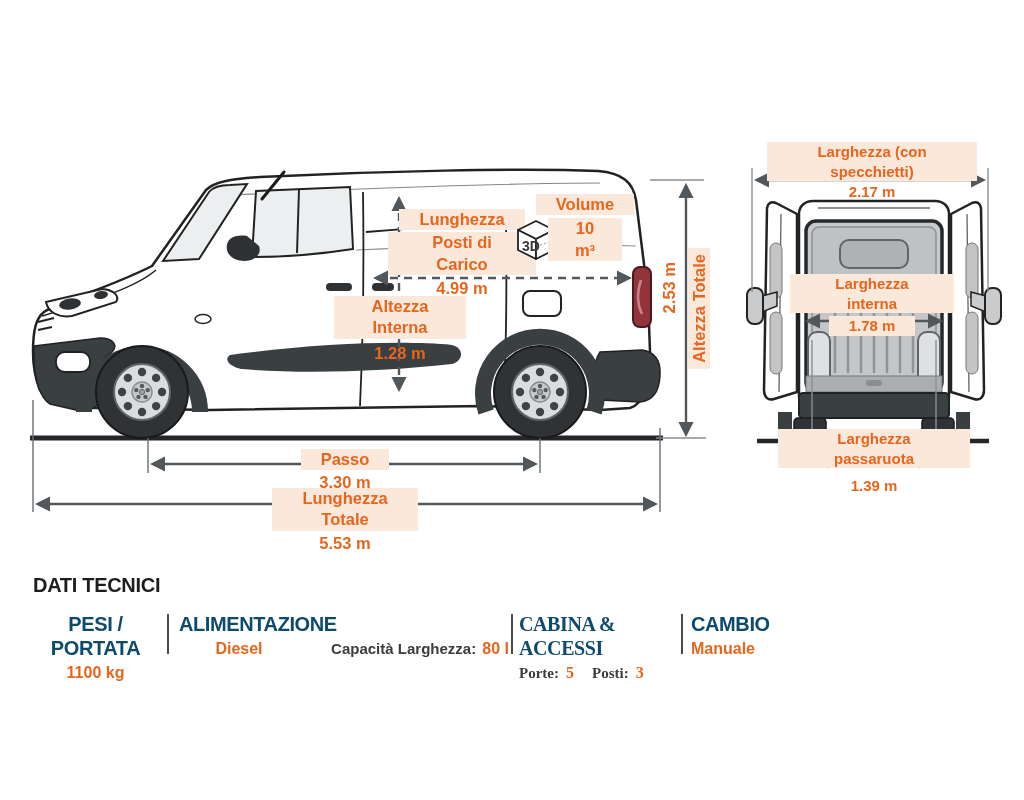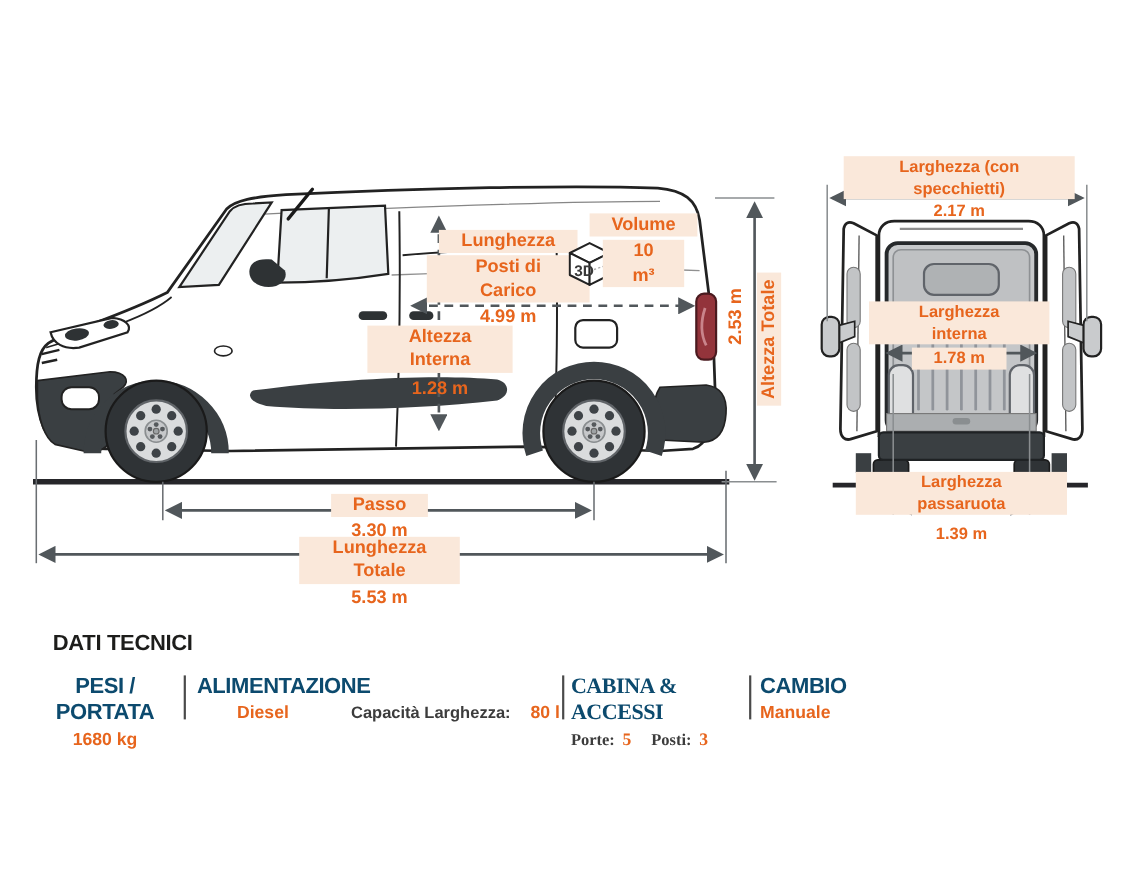--- a/index.html
+++ b/index.html
@@ -10,21 +10,21 @@
        color:#E7651D;font-weight:700;font-size:16.5px;text-align:center;z-index:3;}
   .lbl span{display:block;line-height:1.3;}
   .peach{background:#FAE8DA;padding:0 20px;}
   .val{padding:0 4px;text-align:center;}
   .sm{font-size:15px;}
   .vert{position:absolute;writing-mode:vertical-rl;transform:rotate(180deg);
         color:#E7651D;font-weight:700;font-size:16.5px;z-index:3;line-height:1.1;}
   .vert.peach{padding:6px 2px;}
   .cube{position:absolute;z-index:3;}
   .cube .cube3d-txt{position:absolute;left:6px;top:19px;font-size:14px;font-weight:700;color:#3A3A3A;}
-  .tech-title{position:absolute;left:48px;top:574px;font-size:20px;font-weight:700;
+  .tech-title{position:absolute;left:33px;top:574px;font-size:20px;font-weight:700;
               color:#1D1D1B;letter-spacing:-0.3px;z-index:3;}
   .tcol{position:absolute;top:612px;z-index:3;}
   .thead{font-size:20px;font-weight:700;color:#0c4a6e;letter-spacing:-0.4px;line-height:1.2;}
   .tval{font-size:16px;font-weight:700;color:#E7651D;line-height:1.2;}
   .tlabel{font-size:15px;font-weight:700;color:#3C3C3C;}
   .tdiv{position:absolute;top:614px;width:2px;height:40px;background:#4A4A4A;z-index:3;}
   .trow{display:flex;align-items:baseline;margin-top:3px;}
   .c-center{text-align:center;}
 </style>
 </head>
@@ -285,32 +285,32 @@
     <span class="peach sm">Larghezza passaruota</span>
   </div>
   <div class="lbl" style="left:820px;top:466px;width:108px;margin-top:10px;">
     <span class="val sm">1.39 m</span>
   </div>
 
   <div class="tech-title">DATI TECNICI</div>
 
   <div class="tcol c-center" style="left:23px;width:145px;">
     <div class="thead">PESI / PORTATA</div>
-    <div class="tval" style="margin-top:3px;">1680 kg</div>
+    <div class="tval" style="margin-top:3px;">1100 kg</div>
   </div>
 
   <div class="tdiv" style="left:167px;"></div>
 
   <div class="tcol" style="left:179px;width:330px;">
     <div class="thead">ALIMENTAZIONE</div>
     <div class="trow" style="justify-content:space-between;">
       <span class="tval" style="width:120px;text-align:center;">Diesel</span>
       <span class="tlabel">
         <span>Capacità Larghezza:</span>
-        <span class="tval" style="margin-left:14px;">80 l</span>
+        <span class="tval" style="margin-left:2px;">80 l</span>
       </span>
     </div>
   </div>
 
   <div class="tdiv" style="left:511px;"></div>
 
   <div class="tcol" style="left:519px;width:158px;font-family:Liberation Serif, serif;">
     <div class="thead">CABINA &amp; ACCESSI</div>
     <div class="trow">
       <span class="tlabel">Porte:</span>

